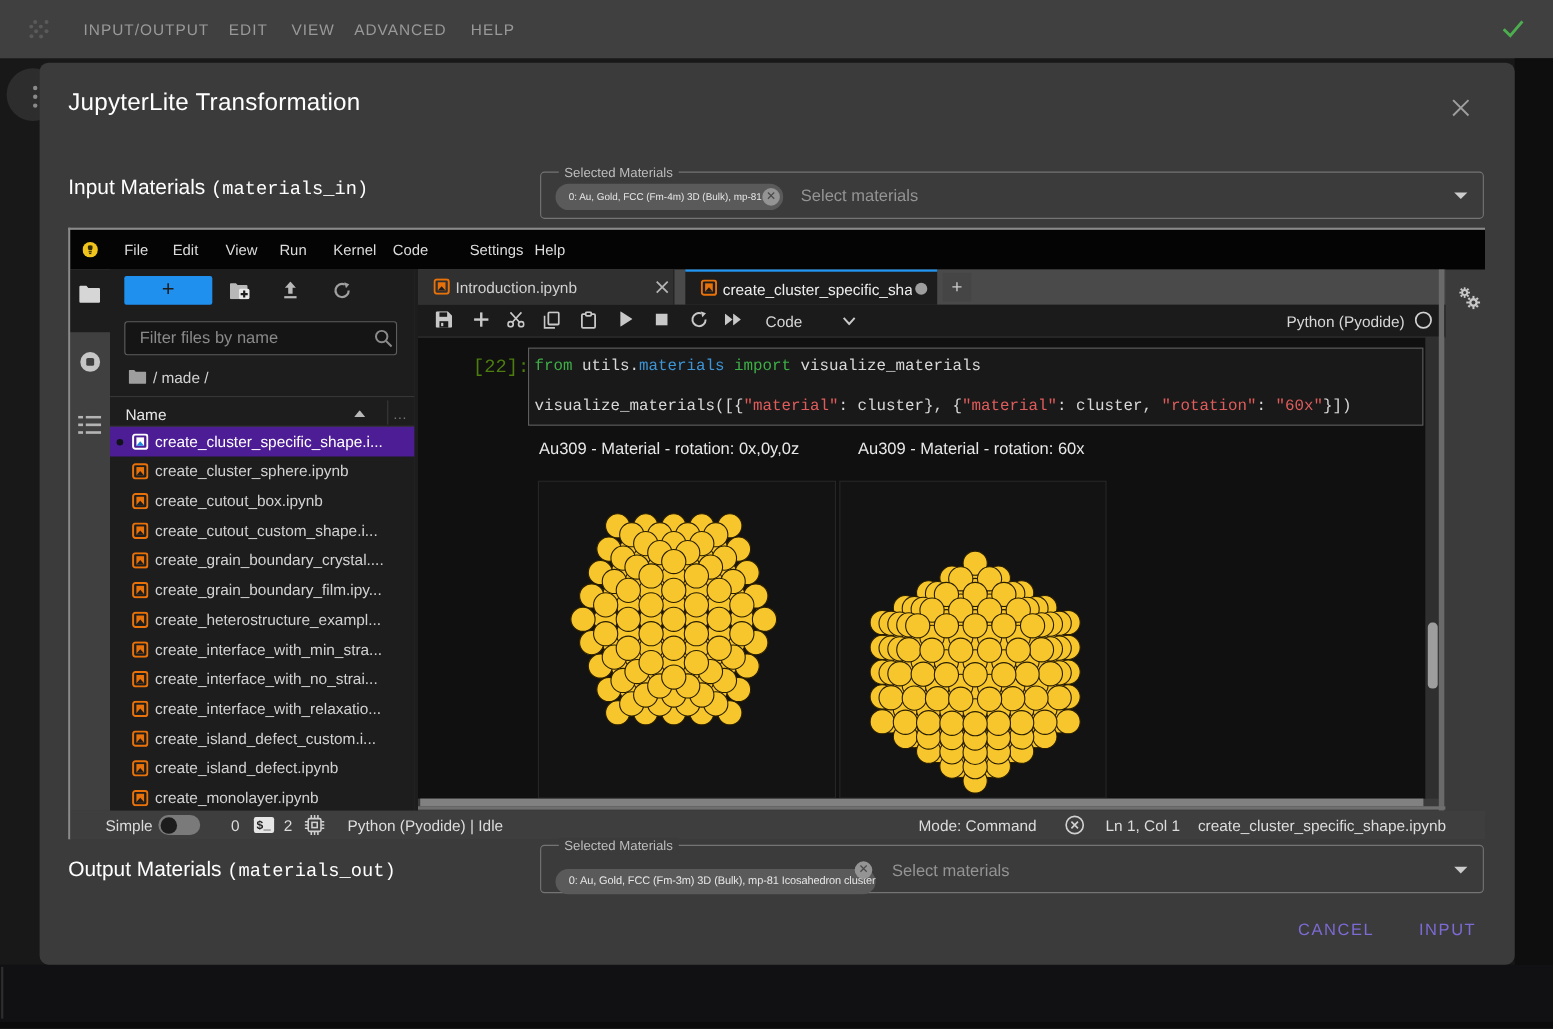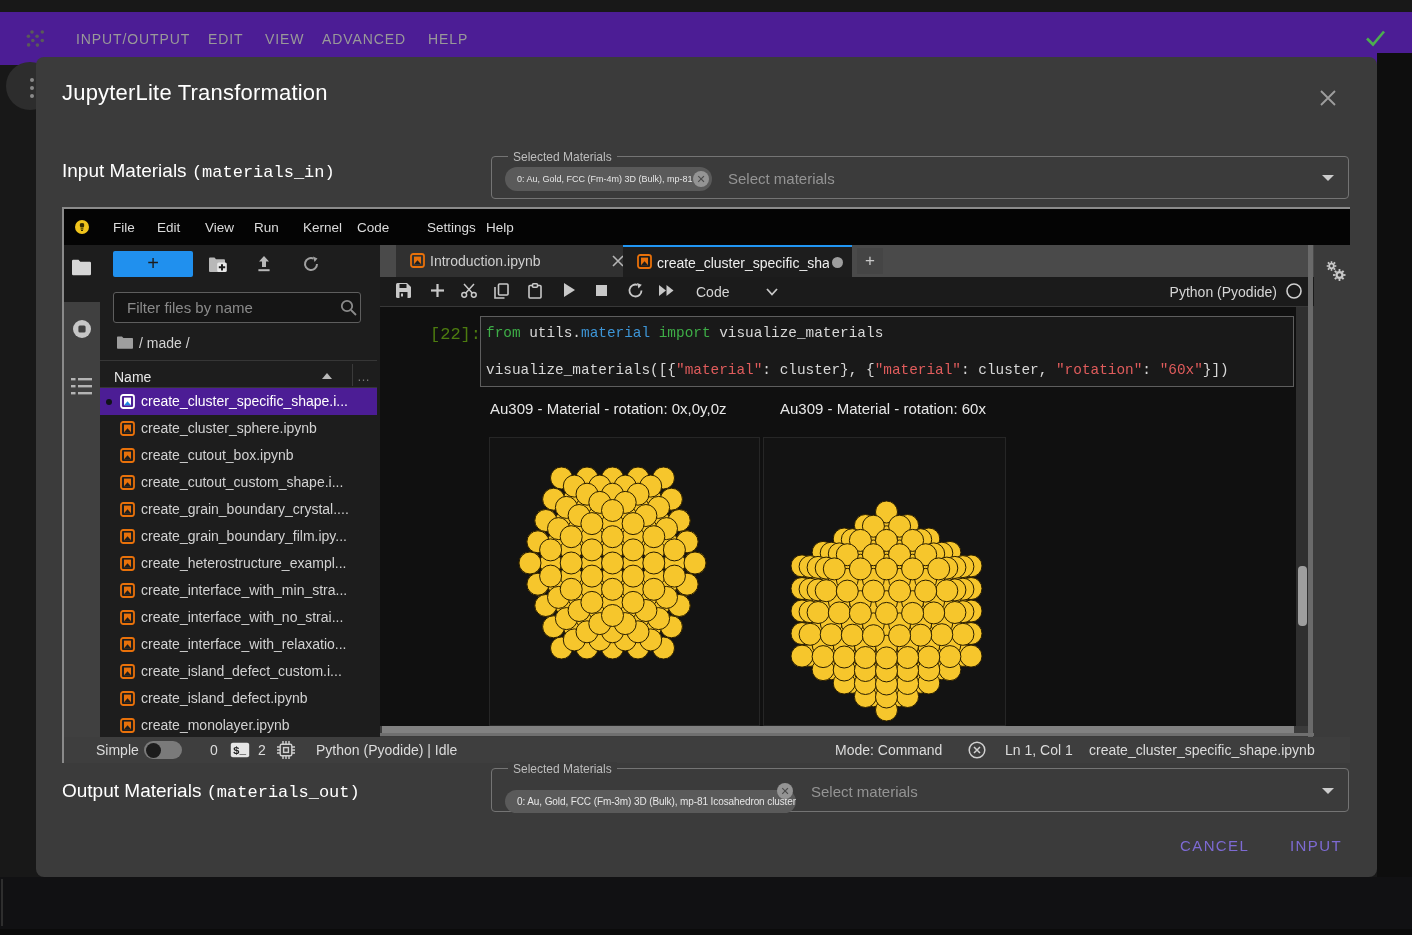--- a/index.html
+++ b/index.html
@@ -1,17 +1,17 @@
 <!DOCTYPE html>
 <html><head><meta charset="utf-8"><style>
 *{margin:0;padding:0;box-sizing:border-box}
 html,body{width:1412px;height:935px;overflow:hidden;background:#181818;font-family:"Liberation Sans",sans-serif}
 #page{position:relative;width:1412px;height:935px}
 .abs{position:absolute}
-#topbar{left:0;top:12px;width:1412px;height:53px;background:#4c1d95}
+#topbar{left:0;top:0;width:1412px;height:53px;background:#404040}
 #topbar .mi{position:absolute;top:19px;font-size:14px;color:#999;letter-spacing:.9px}
 #rightband{left:1377px;top:53px;width:35px;height:829px;background:#0e0e0e}
 #bottomband{left:0;top:877px;width:1412px;height:58px;background:#111113}
 #fab{left:6px;top:62px;width:48px;height:48px;border-radius:50%;background:#2d2d2d}
 #fab i{position:absolute;left:24px;width:4px;height:4px;border-radius:50%;background:#8a8a8a}
 #strip{left:1px;top:879px;width:2px;height:47px;background:#2e2e2e}
 #modal{left:36px;top:57px;width:1341px;height:820px;background:#3b3b3b;border-radius:8px}
 
 #mtitle{left:62px;top:80px;font-size:22px;font-weight:500;color:#fff;letter-spacing:.2px}
 .inlabel{font-size:19px;color:#fff}
@@ -39,21 +39,21 @@
 #hdots{position:absolute;left:257px;top:124px;font-size:13px;color:#777;letter-spacing:1px}
 #fbdiv2{position:absolute;left:0;top:142px;width:277px;height:1px;background:#363636}
 #rows{position:absolute;left:0;top:143px;width:277px}
 .frow{position:relative;height:27px;font-size:14px;color:#d2d2d2;white-space:nowrap}
 .frow.sel2{background:#4c1d95;color:#fff}
 .frow .ftxt{position:absolute;left:41px;top:5px}
 .frow svg{position:absolute;left:20px;top:6px}
 .frow .dot{position:absolute;left:6px;top:11px;width:6px;height:6px;border-radius:50%;background:#10131a}
 #tabbar{left:380px;top:245px;width:934px;height:32px;background:#4a4a4a}
 .tab{position:absolute;top:0;height:32px;font-size:14px}
-#tab1{left:16px;width:233px;background:#303030;color:#cfcfcf;border-right:1px solid #232323}
+#tab1{left:0;width:233px;background:#303030;color:#cfcfcf;border-right:1px solid #232323}
 #tab2{left:243px;width:229px;background:#1d1d1d;color:#eee;border-top:2px solid #2196f3}
 .tab .ticon{position:absolute;left:14px;top:8px}
 #tab2 .ticon{top:7px}
 .tab .ttxt{position:absolute;left:34px;top:8px;white-space:nowrap;overflow:hidden}
 #plusbtn{position:absolute;left:477px;top:3px;width:26px;height:26px;background:#454545;color:#c9c9c9;font-size:17px;text-align:center;line-height:25px}
 #nbtoolbar{left:380px;top:277px;width:934px;height:30px;background:#1b1b1b;border-bottom:1px solid #383838}
 #nbtoolbar .ti{position:absolute;top:6px}
 #codetxt{position:absolute;left:316px;top:7px;font-size:14px;color:#d6d6d6}
 #pykernel{position:absolute;right:37px;top:7px;font-size:14px;color:#d6d6d6}
 #nbcontent{left:380px;top:307px;width:916px;height:419px;background:#101010}
@@ -363,21 +363,21 @@
         <path d="M1 1 L6 6.5 L11 1"></path>
       </svg>
   <span id="pykernel">Python (Pyodide)</span>
   <svg class="ti" style="left:906px" width="16" height="16" viewBox="0 0 16 16" fill="none" stroke="#d0d0d0" stroke-width="1.6">
         <circle cx="8" cy="8" r="7"></circle>
       </svg>
 </div>
 <div class="abs" id="nbcontent">
   <div id="prompt">[22]:</div>
   <div id="cell">
-    <div class="l1"><span class="kw">from</span> utils.<span class="mod">material</span> <span class="kw">import</span> visualize_materials</div>
+    <div class="l1"><span class="kw">from</span> utils.<span class="mod">materials</span> <span class="kw">import</span> visualize_materials</div>
     <div class="l2">visualize_materials([{<span class="str">"material"</span>: cluster}, {<span class="str">"material"</span>: cluster, <span class="str">"rotation"</span>: <span class="str">"60x"</span>}])</div>
   </div>
   <div class="otitle" style="left:110px">Au309 - Material - rotation: 0x,0y,0z</div>
   <div class="otitle" style="left:400px">Au309 - Material - rotation: 60x</div>
   <div class="plot" style="left:109px;width:271px"></div>
   <div class="plot" style="left:383px;width:243px"></div>
   <svg class="abs cl" style="left:106px;top:136px" width="274" height="283" viewBox="0 0 274 283">
         <circle cx="126.5" cy="67.5" r="11"></circle>
         <circle cx="126.5" cy="120.0" r="11"></circle>
         <circle cx="126.5" cy="146.3" r="11"></circle>

